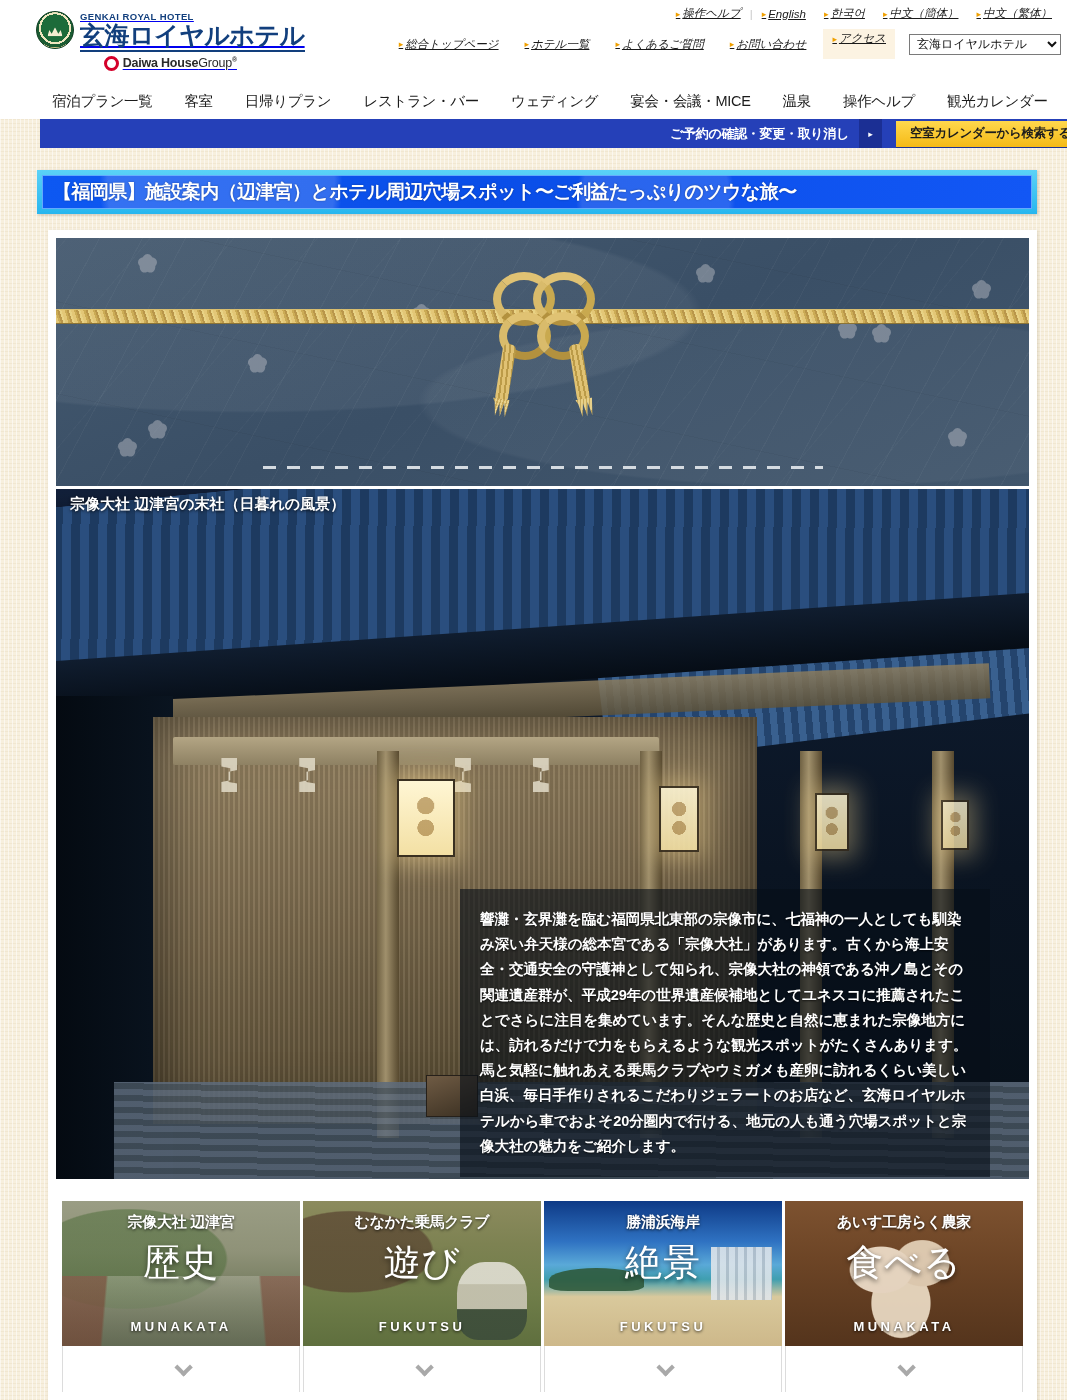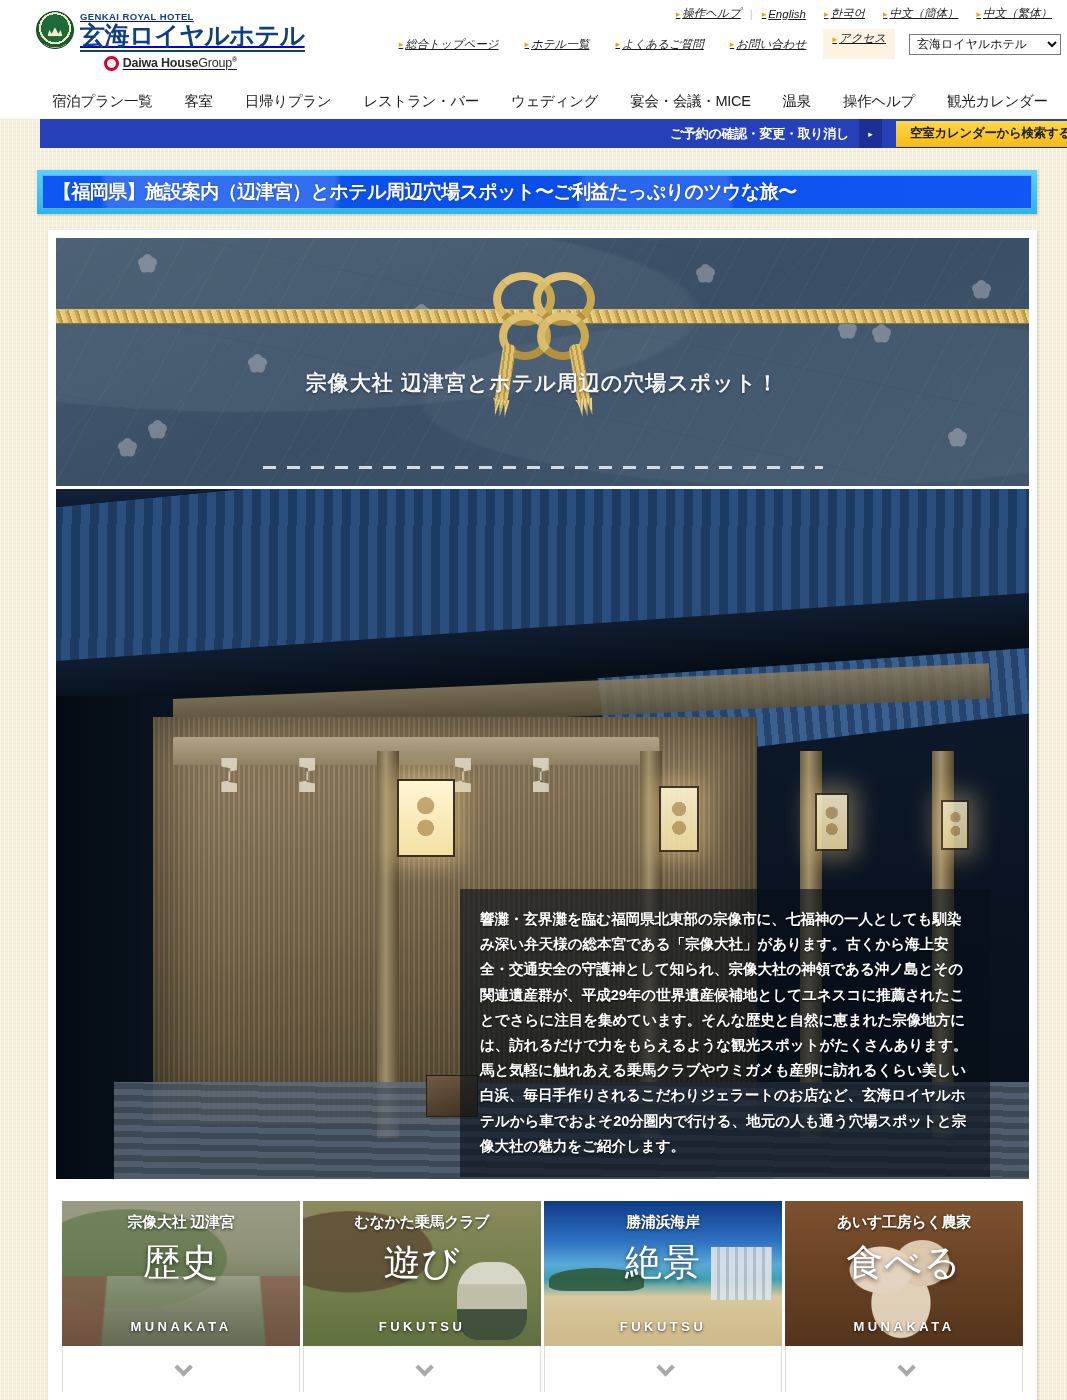--- a/index.html
+++ b/index.html
@@ -674,21 +674,20 @@
     <div class="rope"></div>
     <div class="knot">
       <div class="loop a"></div>
       <div class="loop b"></div>
       <div class="loop c"></div>
       <div class="loop d"></div>
       <div class="tassel l"></div>
       <div class="tassel r"></div>
     </div>
 
-    <div class="hero-sub">宗像大社 辺津宮とホテル周辺の穴場スポット！</div>
     <div class="hero-dash"></div>
   </div>
 
   <div class="photo">
     <div class="photo-sky"></div>
     <div class="roof"></div>
     <div class="roof2"></div>
     <div class="eave"></div>
     <div class="beam"></div>
     <div class="wall-dark-left"></div>
@@ -703,20 +702,21 @@
     <div class="pillar p2"></div>
     <div class="pillar p3"></div>
     <div class="pillar p4"></div>
     <div class="lantern big"></div>
     <div class="lantern l2"></div>
     <div class="lantern l3"></div>
     <div class="lantern l4"></div>
     <div class="floor"></div>
     <div class="box"></div>
 
+    <div class="photo-caption">宗像大社 辺津宮の末社（日暮れの風景）</div>
 
     <div class="desc-box">
       <p>響灘・玄界灘を臨む福岡県北東部の宗像市に、七福神の一人としても馴染み深い弁天様の総本宮である「宗像大社」があります。古くから海上安全・交通安全の守護神として知られ、宗像大社の神領である沖ノ島とその関連遺産群が、平成29年の世界遺産候補地としてユネスコに推薦されたことでさらに注目を集めています。そんな歴史と自然に恵まれた宗像地方には、訪れるだけで力をもらえるような観光スポットがたくさんあります。馬と気軽に触れあえる乗馬クラブやウミガメも産卵に訪れるくらい美しい白浜、毎日手作りされるこだわりジェラートのお店など、玄海ロイヤルホテルから車でおよそ20分圏内で行ける、地元の人も通う穴場スポットと宗像大社の魅力をご紹介します。</p>
     </div>
   </div>
 
   <div class="cards">
 
     <div class="card">
       <div class="card-img c1">

